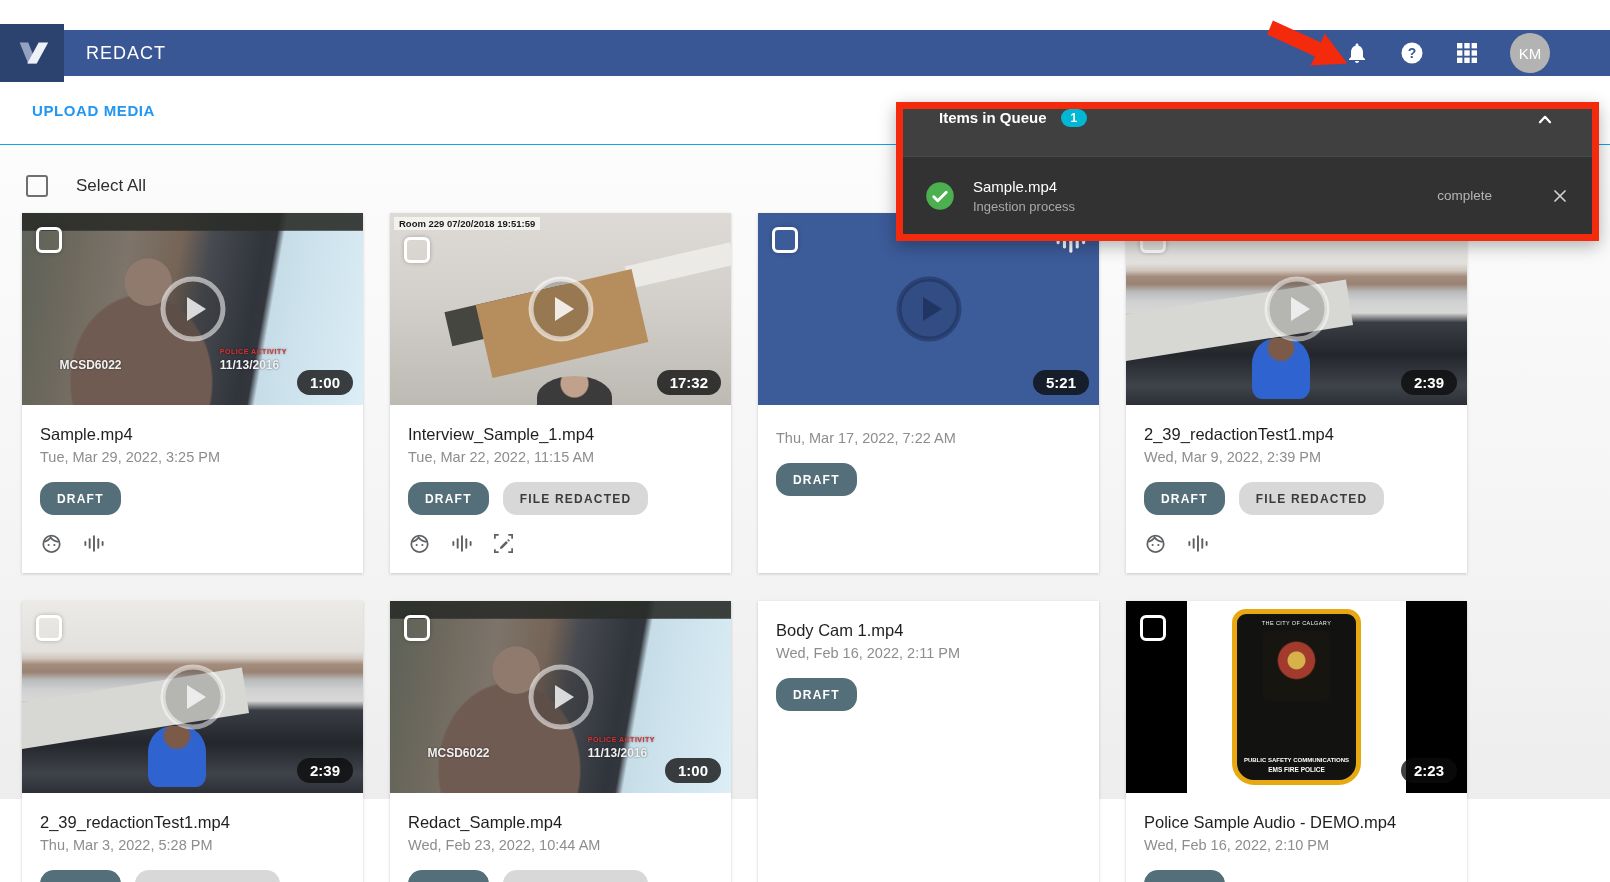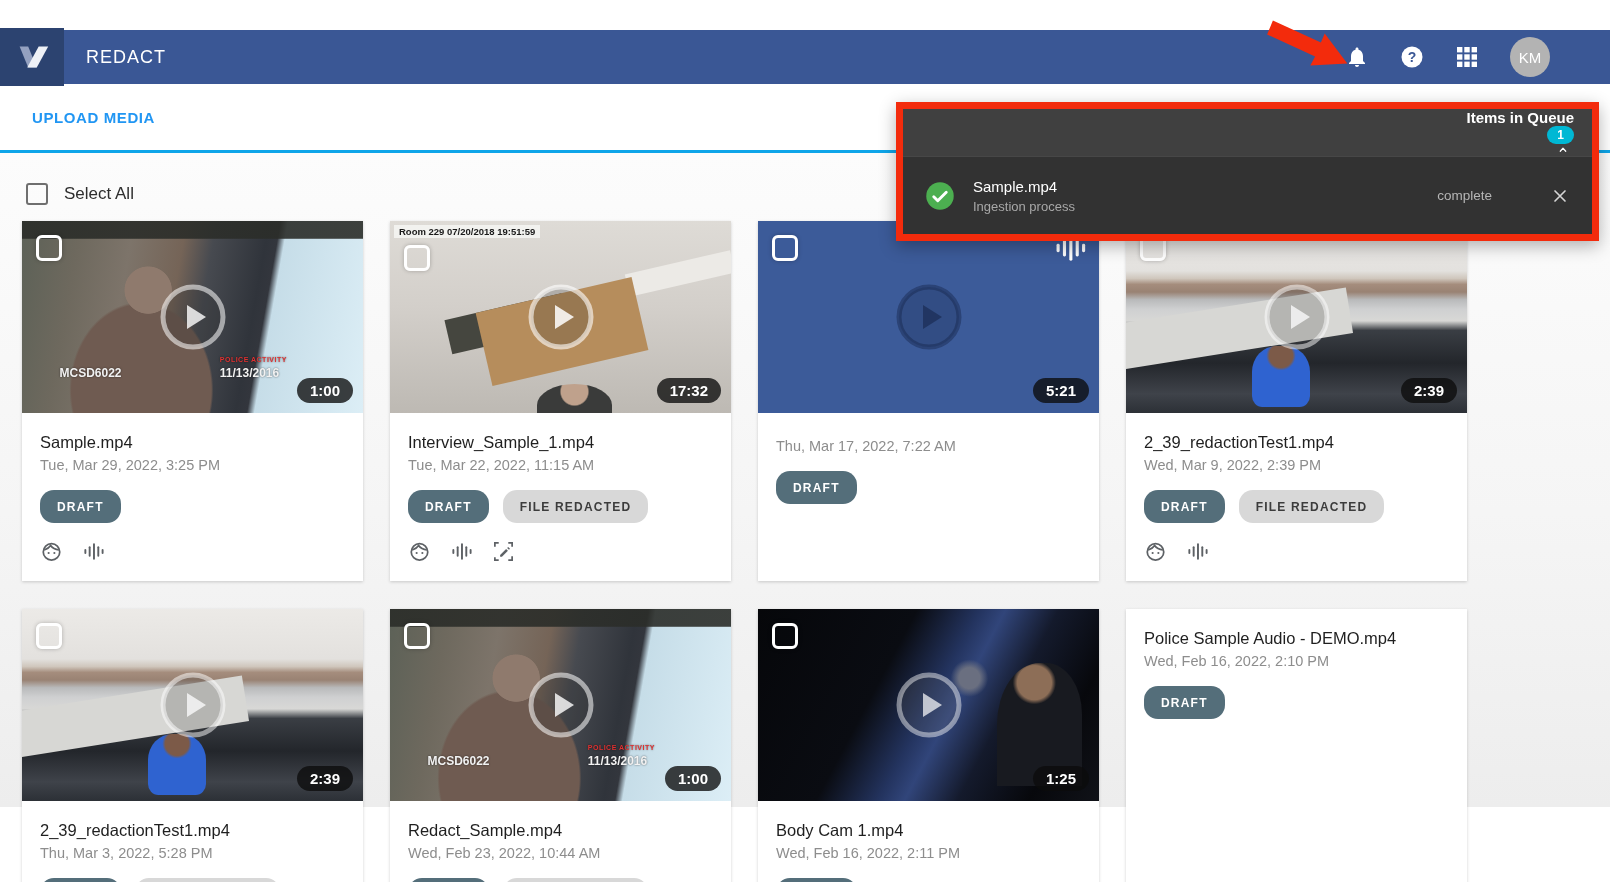--- a/index.html
+++ b/index.html
@@ -1,35 +1,35 @@
 <!DOCTYPE html>
 <html><head>
 <meta charset="utf-8">
 <style>
   * { margin:0; padding:0; box-sizing:border-box; }
   html,body { width:1610px; height:882px; overflow:hidden; background:#fff;
               font-family:"Liberation Sans", sans-serif; position:relative; }
 
   
   .top-strip { height:30px; background:#ffffff; }
-  .navbar { height:54px; background:#3a5795; display:flex; align-items:center; position:relative; }
+  .navbar { height:46px; background:#3a5795; display:flex; align-items:center; position:relative; }
   .logo-box { width:64px; height:58px; background:#2c4370; display:flex; align-items:center; justify-content:center; }
   .app-title { color:#fff; font-size:18px; font-weight:500; letter-spacing:1px; margin-left:22px; }
   .nav-right { margin-left:auto; display:flex; align-items:center; gap:31px; padding-right:60px; }
   .nav-icon { width:24px; height:24px; cursor:pointer; display:block; }
   .avatar { width:40px; height:40px; border-radius:50%; background:#b3b3b3; color:#fff;
             display:flex; align-items:center; justify-content:center; font-size:15px; font-weight:500; cursor:pointer; }
 
   
-  .toolbar { height:69px; background:#fff; border-bottom:3px solid #0ea5e9; display:flex; align-items:center; padding-left:32px; }
+  .toolbar { height:69px; background:#fff; border-bottom:1px solid #0ea5e9; display:flex; align-items:center; padding-left:32px; }
   .upload-link { color:#2196f3; font-size:15px; font-weight:600; letter-spacing:.6px; cursor:pointer; }
 
   
   .content { height:654px; background:linear-gradient(180deg,#fcfcfc 0%,#f5f5f5 55%,#ededed 100%); padding:0 22px; }
-  .select-row { display:flex; align-items:center; gap:16px; padding:30px 0 16px 4px; }
+  .select-row { display:flex; align-items:center; gap:28px; padding:30px 0 16px 4px; }
   .checkbox { width:22px; height:22px; border:2px solid #6f6f6f; border-radius:3px; background:transparent; cursor:pointer; }
   .select-label { font-size:17px; color:#2e2e2e; }
 
   .grid { display:flex; flex-wrap:wrap; gap:28px 27px; }
   .card { width:341px; background:#fff; box-shadow:0 1px 3px rgba(0,0,0,.18); cursor:pointer; }
   .thumb { height:192px; position:relative; overflow:hidden; }
   .thumb-check { position:absolute; top:14px; left:14px; width:26px; height:26px; border:3px solid #fff;
                  border-radius:6px; box-shadow:0 0 4px rgba(0,0,0,.25); cursor:pointer; z-index:5; }
   .play { position:absolute; top:50%; left:50%; width:72px; height:72px; transform:translate(-50%,-50%); z-index:4; }
   .duration { position:absolute; right:10px; bottom:10px; background:rgba(12,12,12,.78); color:#fff;
@@ -86,21 +86,21 @@
   .crest-top { color:#f2f2f2; font-size:5.5px; letter-spacing:.4px; margin-top:3px; }
   .crest-emblem { width:58%; height:44%; margin:5px 0 auto; border-radius:6px;
       background:radial-gradient(circle at 50% 42%, #d6b24a 0 16%, #a33a2e 18% 34%, #17150f 37% 100%); }
   .crest-l2 { color:#fff; font-size:6px; font-weight:700; line-height:1.35; }
   .crest-l3 { color:#fff; font-size:6.5px; font-weight:700; margin:2px 0 3px; line-height:1.3; }
 
   
   .annotation-box { position:absolute; left:896px; top:102px; width:703px; height:139px;
       border:7px solid #f32b0c; z-index:30; box-shadow:0 5px 16px rgba(0,0,0,.3); pointer-events:none; }
   .queue-panel { width:100%; height:100%; background:#323232; pointer-events:auto; display:flex; flex-direction:column; }
-  .queue-header { height:47px; background:#404040; display:flex; align-items:flex-end; padding:0 18px;flex-direction:column; }
+  .queue-header { height:47px; background:#404040; display:flex; align-items:flex-start; padding:0 36px; }
   .queue-title { color:#fff; font-size:15px; font-weight:700; }
   .queue-count { margin-left:14px; background:#00b8d4; color:#fff; font-size:12px; font-weight:700;
                  padding:2px 10px; border-radius:10px; }
   .queue-collapse { margin-left:auto; width:22px; height:22px; cursor:pointer; }
   .queue-item { flex:1; display:flex; align-items:center; padding:0 22px; border-top:1px solid #474747; }
   .queue-check { width:30px; height:30px; flex:0 0 auto; }
   .queue-texts { margin-left:18px; }
   .queue-file { color:#fff; font-size:15px; }
   .queue-process { color:#a8a8a8; font-size:13px; margin-top:4px; }
   .queue-status { margin-left:auto; color:#b5b5b5; font-size:13.5px; }
@@ -337,38 +337,40 @@
         <div class="card-title">Redact_Sample.mp4</div>
         <div class="card-date">Wed, Feb 23, 2022, 10:44 AM</div>
         <div class="badges">
           <span class="badge badge-draft">DRAFT</span>
           <span class="badge badge-redacted">FILE REDACTED</span>
         </div>
       </div>
     </div>
 
     <div class="card">
-      <div class="thumb scene-night">
-        <span class="thumb-check"></span>
-        <svg class="play" viewBox="0 0 72 72">
-          <circle cx="36" cy="36" r="30" fill="rgba(120,120,120,.18)" stroke="rgba(255,255,255,.45)" stroke-width="5"></circle>
-          <path d="M30 24l19 12-19 12z" fill="rgba(255,255,255,.7)"></path>
-        </svg>
-        <span class="duration">1:25</span>
-      </div>
       <div class="card-info">
         <div class="card-title">Body Cam 1.mp4</div>
         <div class="card-date">Wed, Feb 16, 2022, 2:11 PM</div>
         <div class="badges">
           <span class="badge badge-draft">DRAFT</span>
         </div>
       </div>
     </div>
 
     <div class="card">
+      <div class="thumb scene-calgary">
+        <span class="thumb-check"></span>
+        <div class="crest">
+          <div class="crest-top">THE CITY OF CALGARY</div>
+          <div class="crest-emblem"></div>
+          <div class="crest-l2">PUBLIC SAFETY COMMUNICATIONS</div>
+          <div class="crest-l3">EMS FIRE POLICE</div>
+        </div>
+        <span class="duration">2:23</span>
+      </div>
       <div class="card-info">
         <div class="card-title">Police Sample Audio - DEMO.mp4</div>
         <div class="card-date">Wed, Feb 16, 2022, 2:10 PM</div>
         <div class="badges">
           <span class="badge badge-draft">DRAFT</span>
         </div>
       </div>
     </div>
 
   </div>

